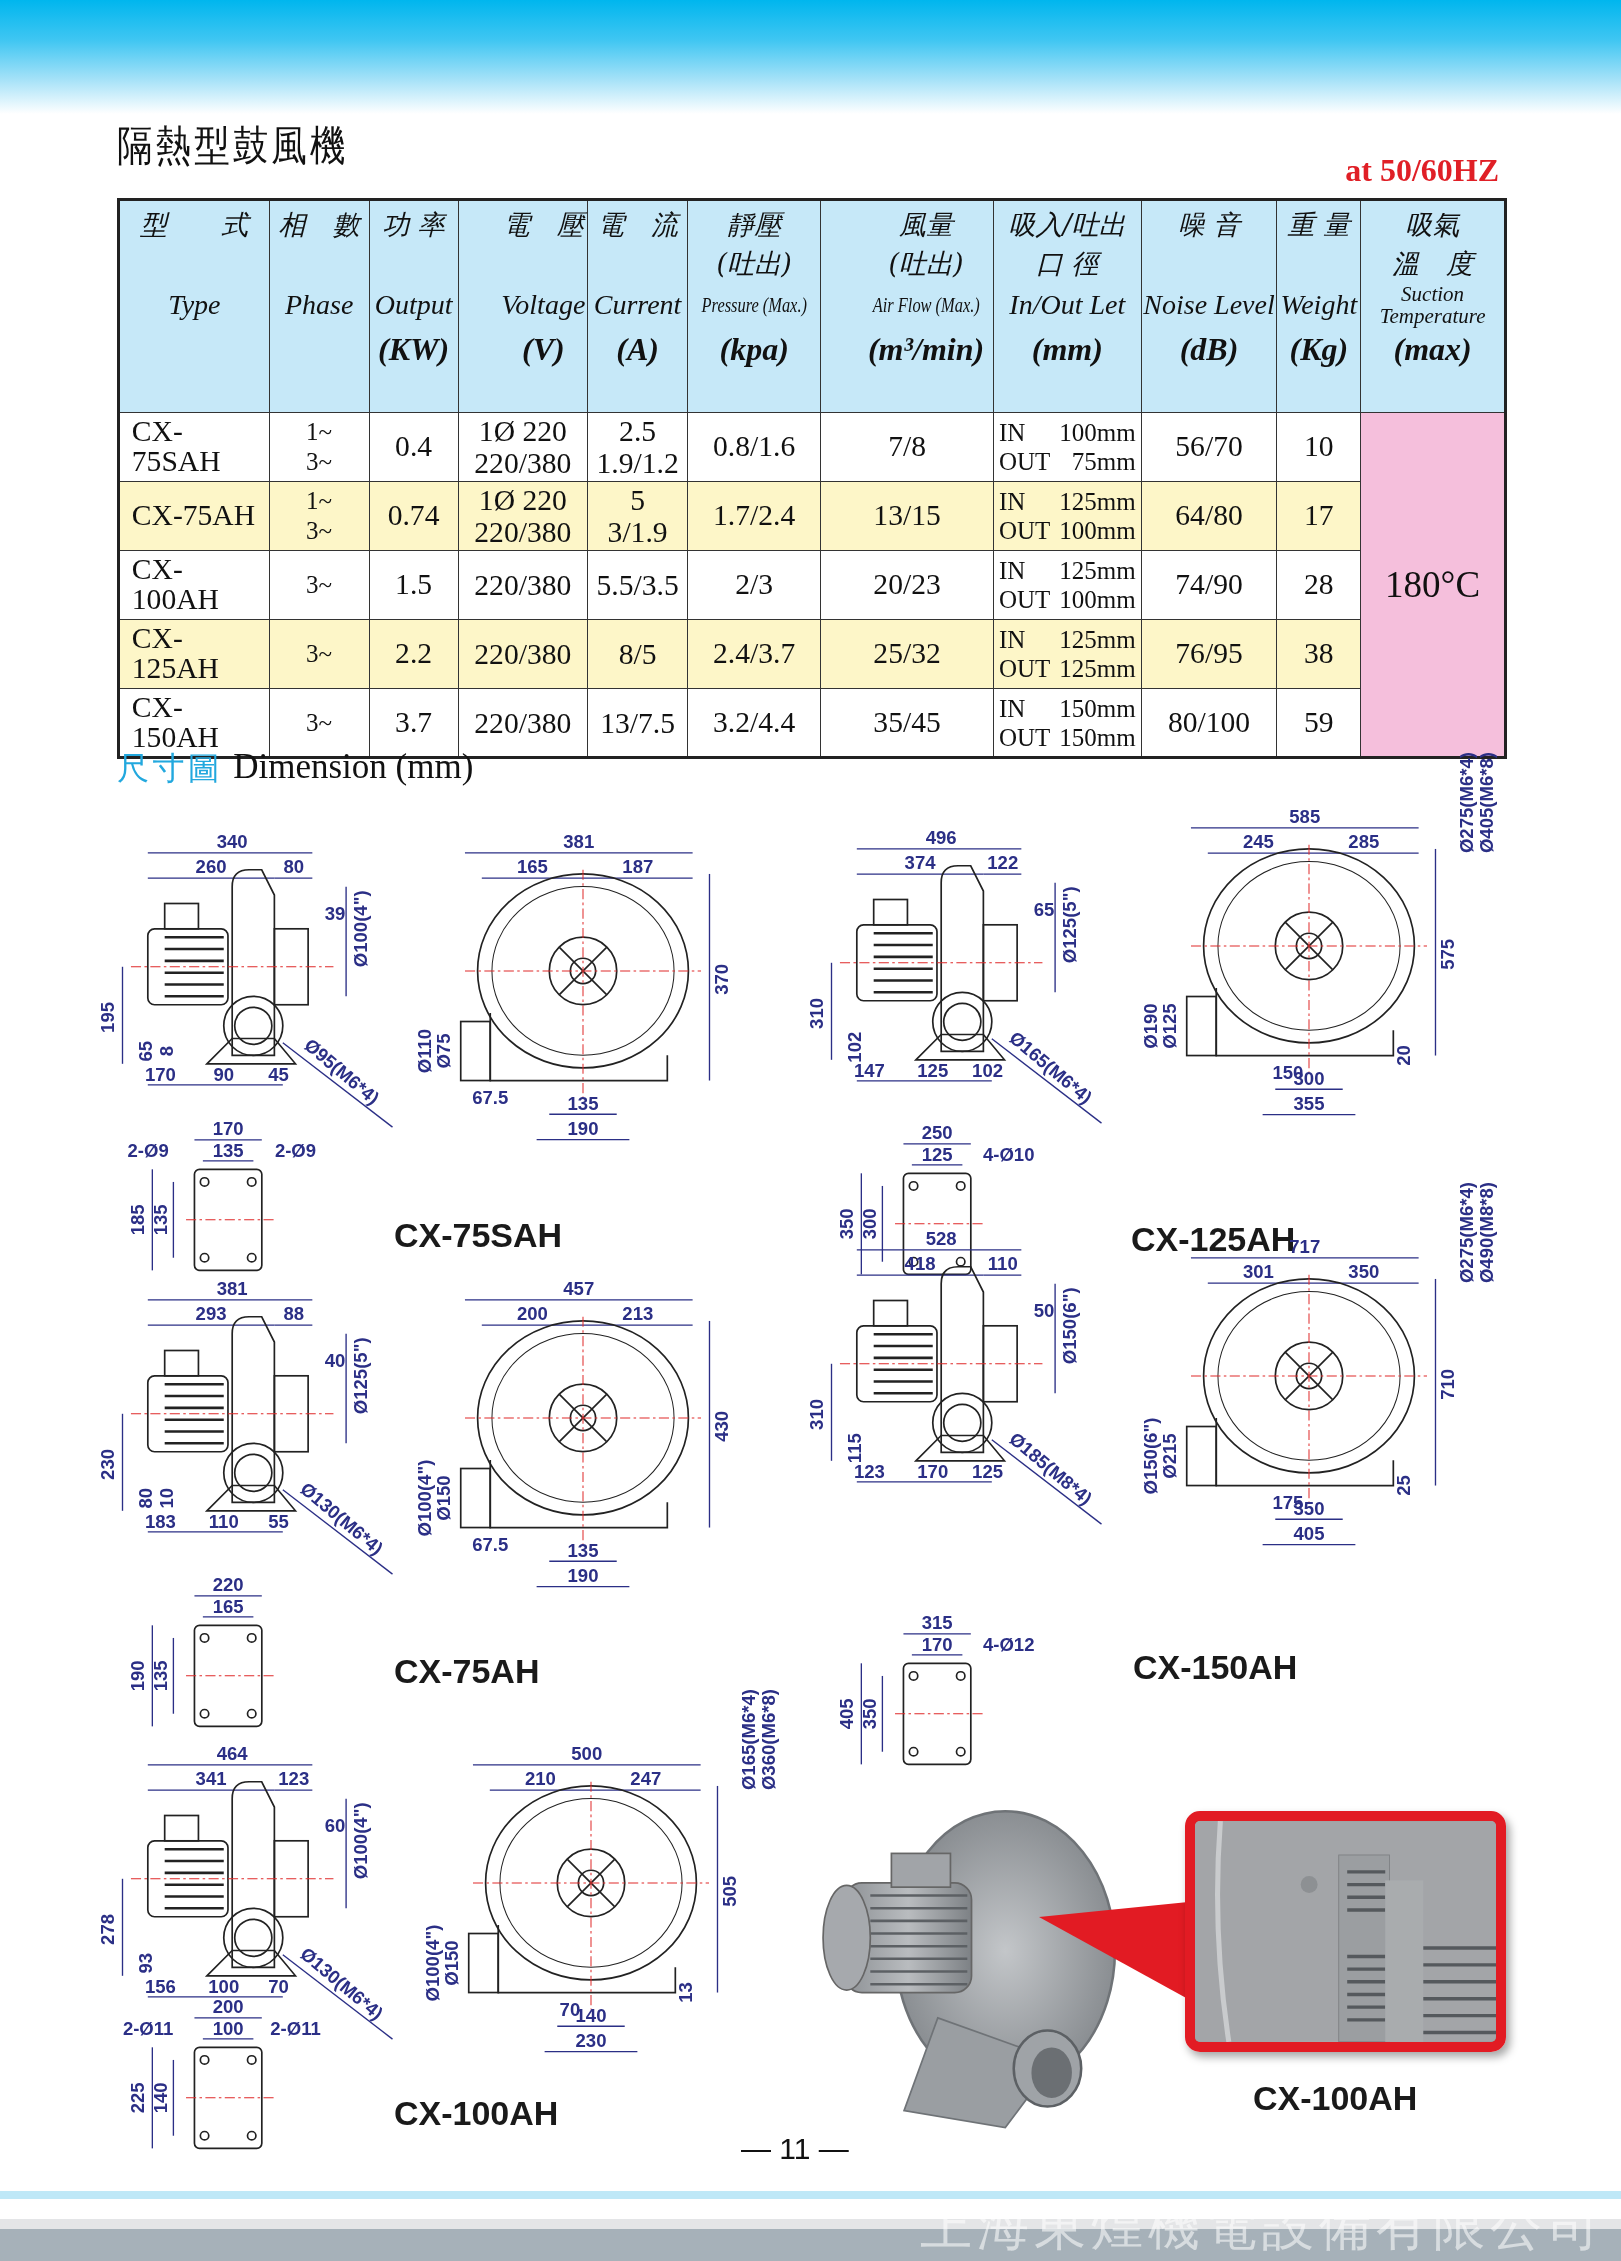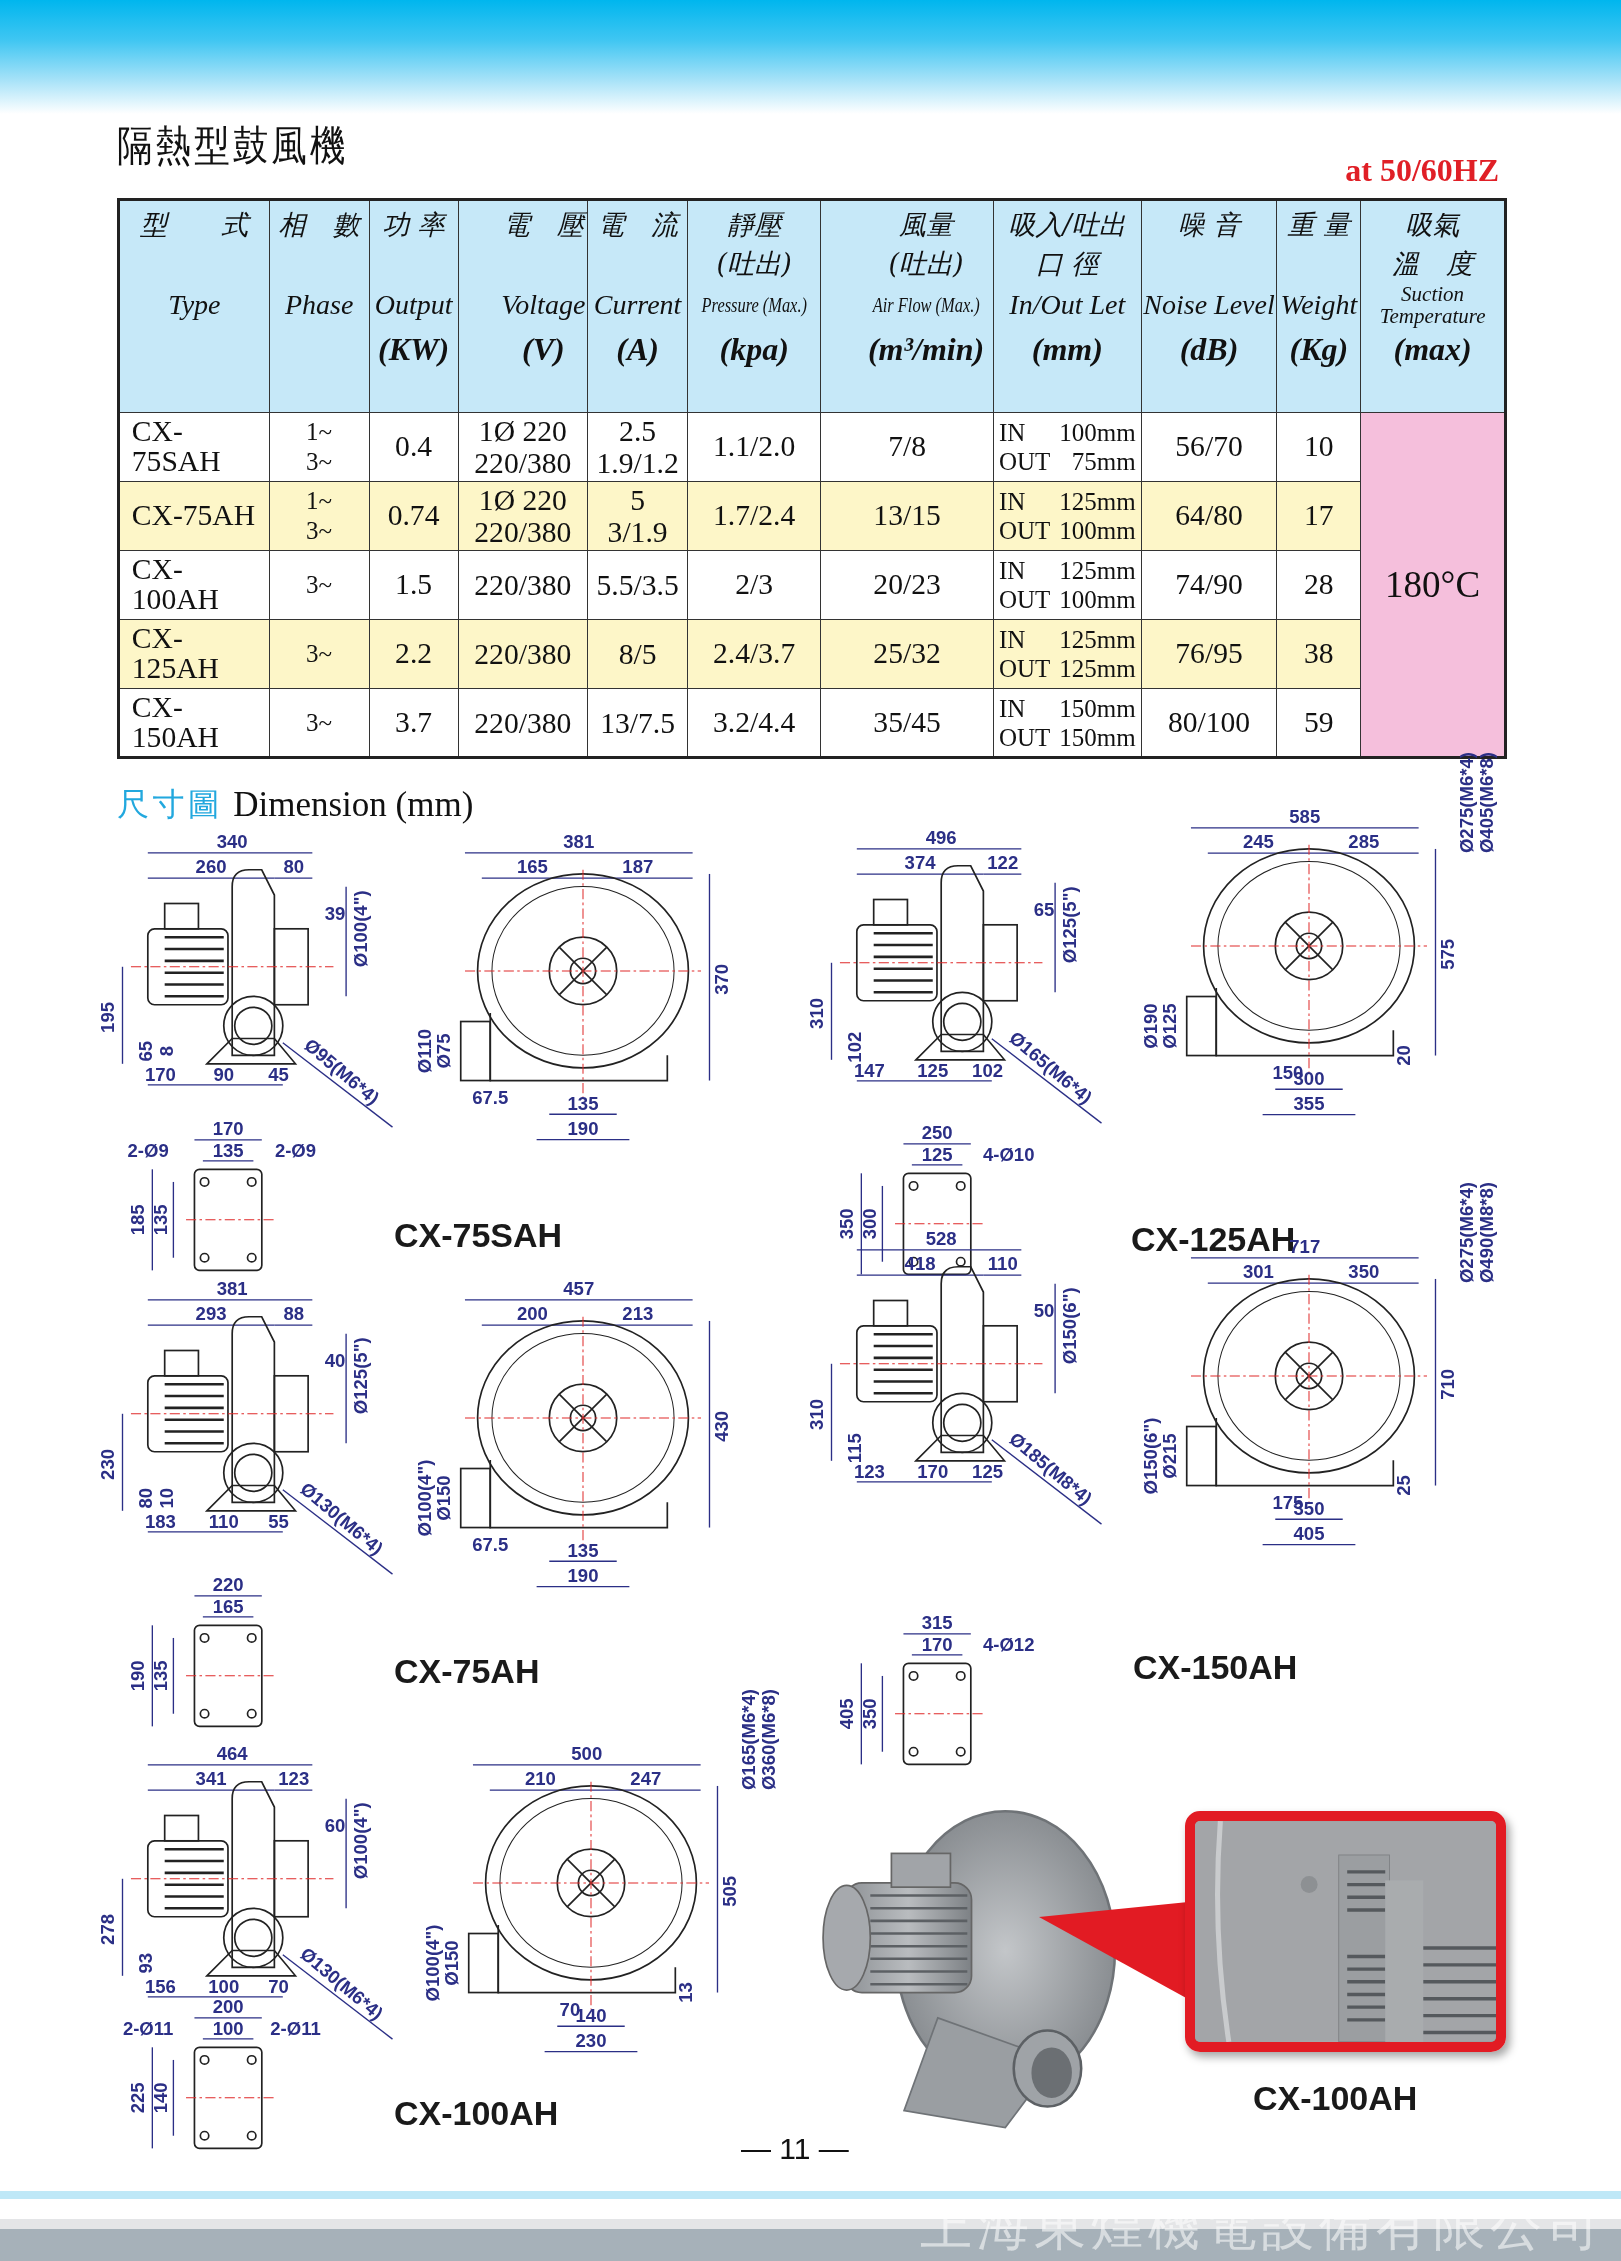--- a/index.html
+++ b/index.html
@@ -26,21 +26,21 @@
 
   table.spec tbody td { font-size: 29.6px; height: 69px; line-height: 1; }
   table.spec tbody tr.alt td { background: #fdf6c8; }
   table.spec tbody tr.plain td { background: #ffffff; }
   table.spec tbody td.temp { background: #f5bfdc !important; font-size: 37px; }
   .two { display: flex; flex-direction: column; line-height: 32px; }
   .inout { display: grid; grid-template-columns: auto auto; column-gap: 8.4px; text-align: left; font-size: 25px; line-height: 29px; padding: 0 5px; }
   .inout span:nth-child(even) { text-align: right; }
   .phase { font-size: 25px; line-height: 30px; }
 
-  .dim-title { position: absolute; left: 117px; top: 783px; display: flex; align-items: center; }
+  .dim-title { position: absolute; left: 117px; top: 747px; display: flex; align-items: flex-start; }
   .dim-cn { font-family: "DejaVu Sans", sans-serif; font-size: 32px; color: #22a8de; letter-spacing: 3.4px; }
   .dim-en { font-size: 35px; margin-left: 10px; }
 
   .drawing { position: absolute; }
   .drawing svg { width: 100%; height: 100%; overflow: visible; }
   .dim-text { font-family: "Liberation Sans", sans-serif; font-weight: bold; font-size: 22px; fill: #2b2f86; }
   .model-label { position: absolute; font-family: "Liberation Sans", sans-serif; font-weight: bold; font-size: 34px; color: #1a1a1a; }
 
   .photo { position: absolute; left: 811px; top: 1807px; width: 397px; height: 329px; }
   .zoom-box { position: absolute; left: 1185px; top: 1811px; width: 321px; height: 241px; border: 10px solid #e21b23; border-radius: 15px; background: linear-gradient(135deg, #a9aaac 0%, #8e8f92 40%, #b7b8ba 70%, #7d7e80 100%); overflow: hidden; box-shadow: 3.4px 5px 8.4px rgba(0,0,0,0.35); }
@@ -183,21 +183,21 @@
             <span>1Ø 220</span>
             <span>220/380</span>
           </div>
         </td>
         <td>
           <div class="two">
             <span>2.5</span>
             <span>1.9/1.2</span>
           </div>
         </td>
-        <td><span>1.1/2.0</span></td>
+        <td><span>0.8/1.6</span></td>
         <td><span>7/8</span></td>
         <td>
           <div class="inout">
             <span>IN</span>
             <span>100mm</span>
             <span>OUT</span>
             <span>75mm</span>
           </div>
         </td>
         <td><span>56/70</span></td>

